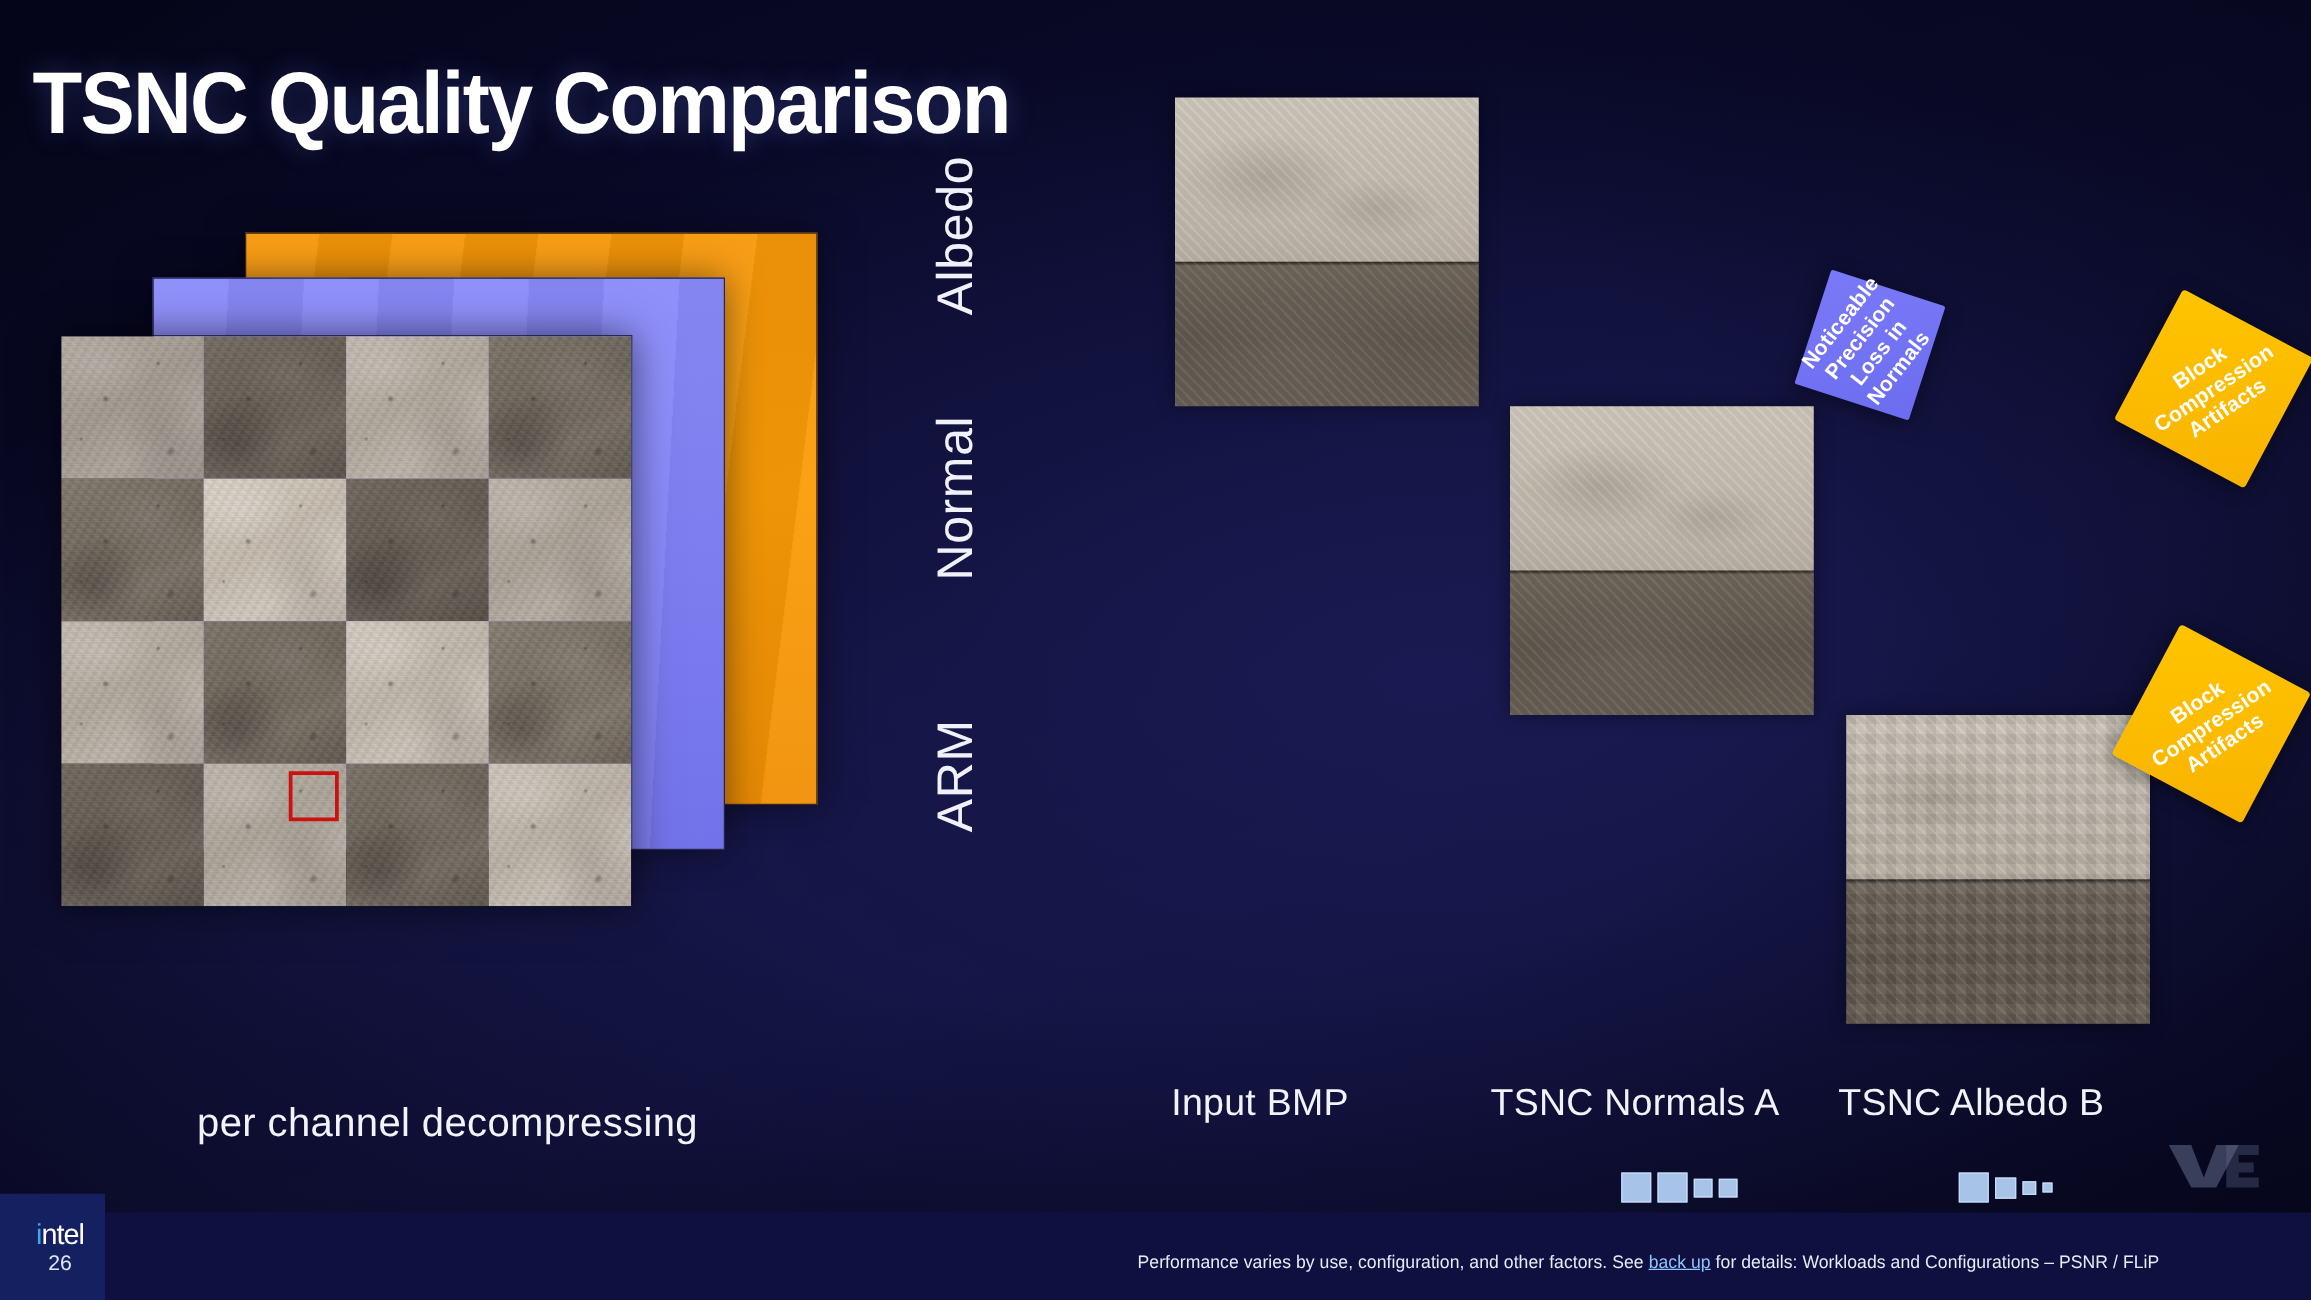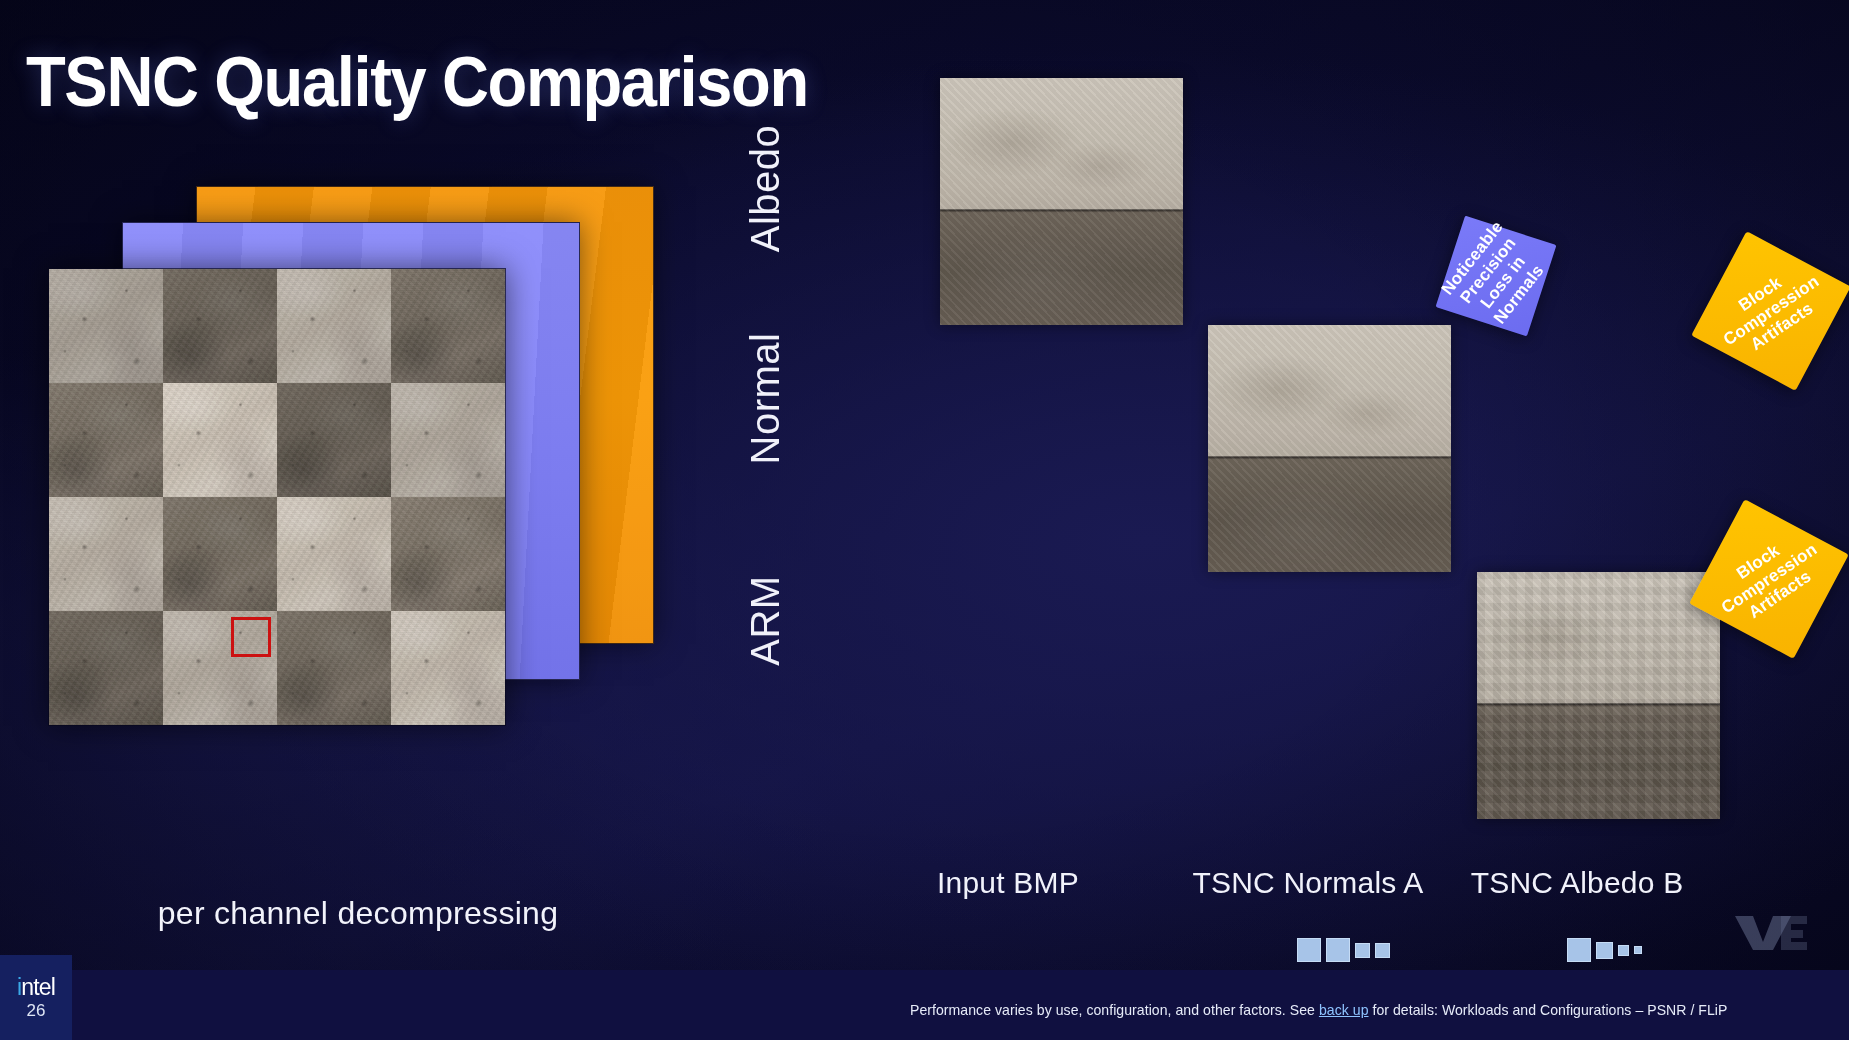--- a/index.html
+++ b/index.html
@@ -89,21 +89,21 @@
     background:
       repeating-linear-gradient(0deg, rgba(0,0,0,.05) 0 1px, rgba(255,255,255,.02) 1px 2px);
     opacity:.6;
   }
   #roi{
     position:absolute;left:182px;top:348px;width:40px;height:40px;
     border:3px solid #cc1111;box-sizing:border-box;
   }
   #stackCaption{
     position:absolute;left:48px;top:880px;width:620px;text-align:center;
-    color:#f2f3fb;font-size:32px;letter-spacing:.3px;margin-top:15px;
+    color:#f2f3fb;font-size:32px;letter-spacing:.3px;
   }
 
   
   #grid{position:absolute;left:940px;top:78px;}
   .rowlabel{
     position:absolute;width:230px;text-align:center;
     color:#f0f1fa;font-size:40px;letter-spacing:.5px;
     transform-origin:center center;
     transform:rotate(-90deg);
   }
@@ -179,21 +179,21 @@
   #badgeY1{left:1712px;top:252px;transform:rotate(28deg);}
   #badgeY1 span{transform:rotate(-62deg);width:140px;}
   #badgeY2{left:1710px;top:520px;transform:rotate(28deg);}
   #badgeY2 span{transform:rotate(-62deg);width:140px;}
 
   
   #footerBar{position:absolute;left:0;bottom:0;width:1849px;height:70px;background:#101040;}
   #intelBox{
     position:absolute;left:0;bottom:0;width:72px;height:85px;
     background:#152060;
-    display:flex;flex-direction:column;align-items:center;justify-content:center;
+    display:flex;flex-direction:column;align-items:center;justify-content:center;padding-left:12px;
   }
   #intelLogo{color:#fff;font-size:23px;letter-spacing:-.8px;font-weight:500;}
   #intelLogo i{color:#3ba9e8;font-style:normal;}
   #pageNum{color:#dfe6f5;font-size:17px;margin-top:0;}
   #disclaimer{
     position:absolute;left:910px;bottom:22px;
     color:#e6ebf8;font-size:14.5px;letter-spacing:.05px;white-space:nowrap;
     transform:scaleX(.97);transform-origin:left center;
   }
   #disclaimer a{color:#8fc4ff;text-decoration:underline;}

